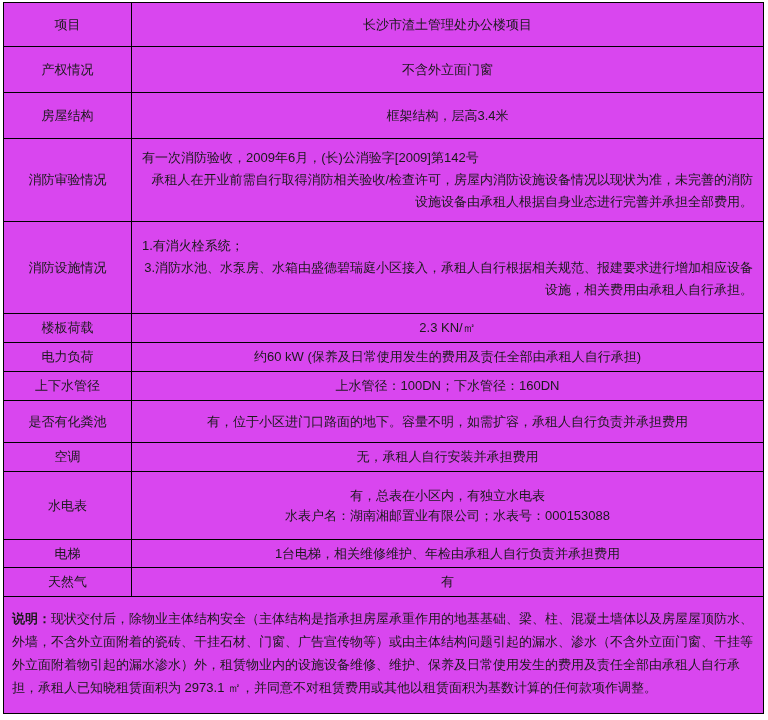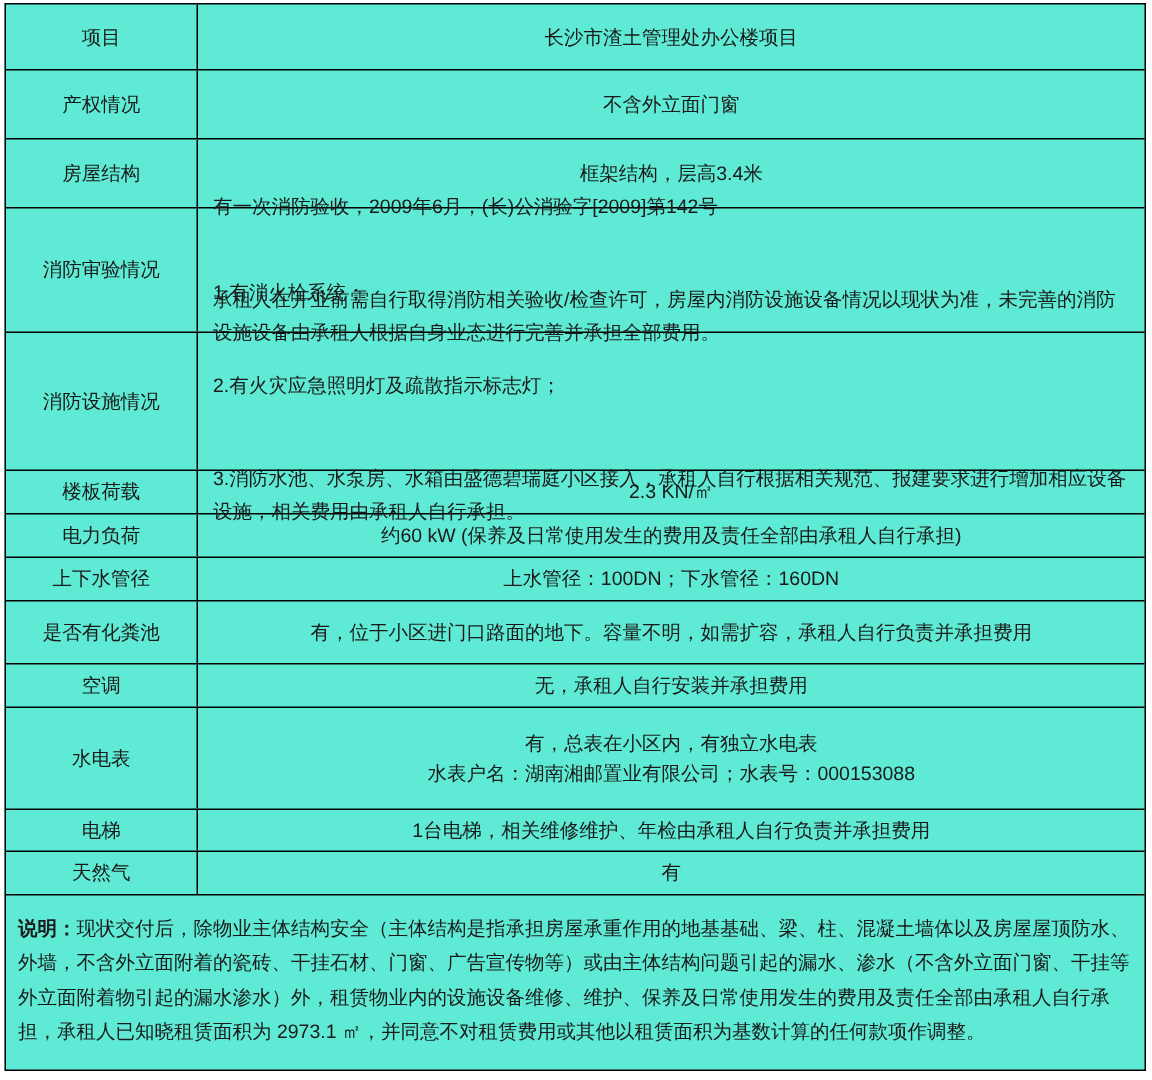--- a/index.html
+++ b/index.html
@@ -10,21 +10,21 @@
     font-family: "Liberation Sans", sans-serif;
     color: #1a1a1a;
   }
   .doc {
     position: absolute;
     left: 3px; top: 2px;
     width: 761px;
   }
   .tbl {
     border: 1px solid #000000;
-    background: #5eead4;
+    background: #d946ef;
   }
   .row {
     display: flex;
     border-bottom: 1px solid #000000;
   }
   .row:last-child { border-bottom: none; }
   .label {
     flex: 0 0 128px;
     width: 128px;
     border-right: 1px solid #000000;
@@ -39,21 +39,21 @@
   .content {
     flex: 1;
     display: flex;
     flex-direction: column;
     justify-content: center;
     font-size: 13px;
     padding: 3px 10px;
     min-width: 0;
   }
   .content.center { align-items: center; text-align: center; }
-  .content.left   { align-items: flex-start; text-align: left; gap: 40px; }
+  .content.left   { align-items: flex-start; text-align: right; }
   .line { line-height: 22px; }
   .meter-lines .line { line-height: 20px; text-align: right; }
   .note-row {
     display: block;
     padding: 10px 8px 6px 8px;
     font-size: 13px;
     line-height: 23px;
     text-align: left;
   }
   .note-label { font-weight: bold; }
@@ -90,21 +90,20 @@
       <div class="content left">
         <div class="line">有一次消防验收，2009年6月，(长)公消验字[2009]第142号</div>
         <div class="line">承租人在开业前需自行取得消防相关验收/检查许可，房屋内消防设施设备情况以现状为准，未完善的消防设施设备由承租人根据自身业态进行完善并承担全部费用。</div>
       </div>
     </div>
 
     <div class="row" style="height:92px">
       <div class="label">消防设施情况</div>
       <div class="content left">
         <div class="line">1.有消火栓系统；</div>
-        <div class="line">2.有火灾应急照明灯及疏散指示标志灯；</div>
         <div class="line">3.消防水池、水泵房、水箱由盛德碧瑞庭小区接入，承租人自行根据相关规范、报建要求进行增加相应设备设施，相关费用由承租人自行承担。</div>
       </div>
     </div>
 
     <div class="row" style="height:29px">
       <div class="label">楼板荷载</div>
       <div class="content center">
         <div class="line">2.3 KN/㎡</div>
       </div>
     </div>

